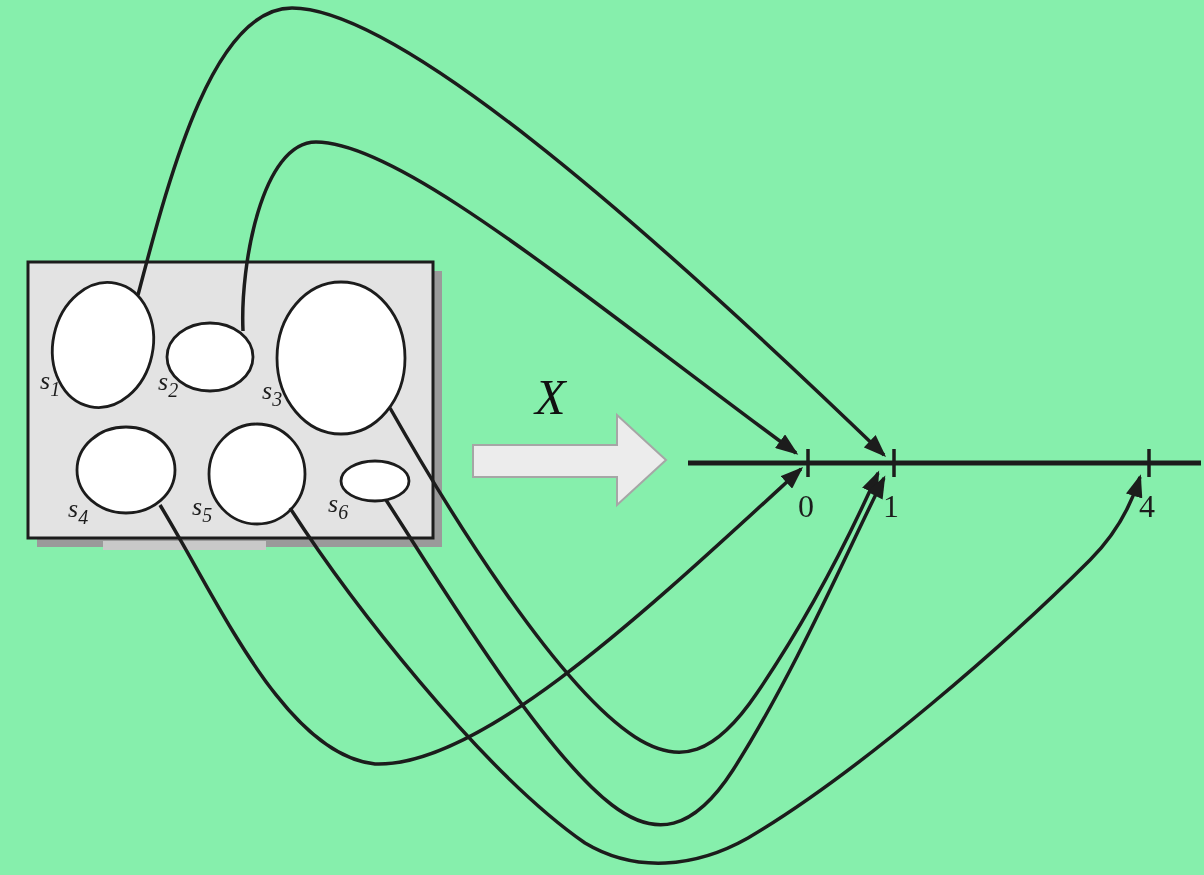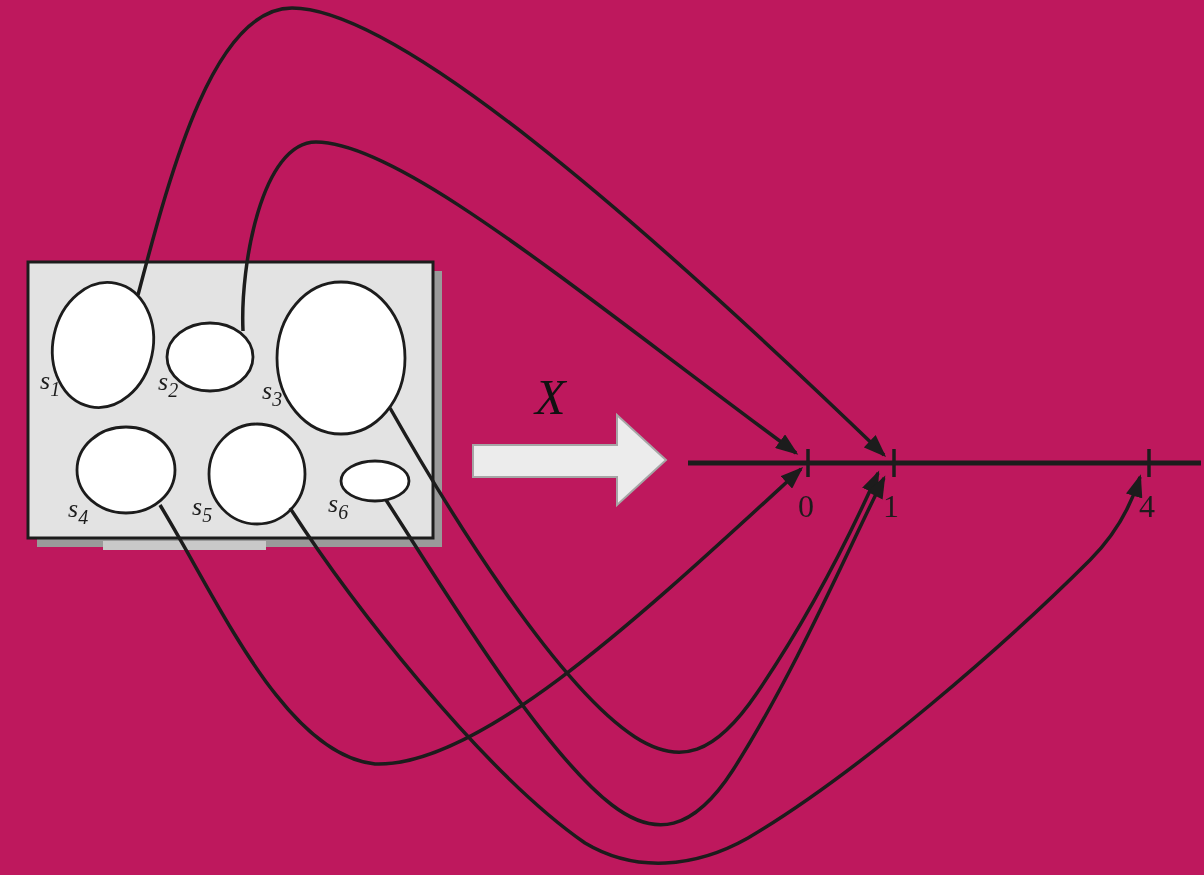--- a/index.html
+++ b/index.html
@@ -1,16 +1,16 @@
 <!DOCTYPE html>
 <html><head>
 <meta charset="utf-8">
 <style>
   html,body{margin:0;padding:0;background:#ffffff;}
-  .canvas-wrap{width:1204px;height:875px;position:relative;background:#be185d;overflow:hidden;}
+  .canvas-wrap{width:1204px;height:875px;position:relative;background:#86efac;overflow:hidden;}
   svg{display:block;font-family:"Liberation Serif","DejaVu Serif",serif;}
   .curve{fill:none;stroke:#1c1c1c;stroke-width:3.5;}
   .ellipse{fill:#ffffff;stroke:#1c1c1c;stroke-width:2.8;}
   .pt-label{font-style:italic;font-size:26px;fill:#1c1c1c;}
   .pt-label .sub{font-size:20px;font-style:italic;}
   .tick-label{font-size:32px;fill:#1c1c1c;text-anchor:middle;}
   .x-label{font-style:italic;font-size:50px;fill:#111;}
 </style>
 </head>
 <body>

